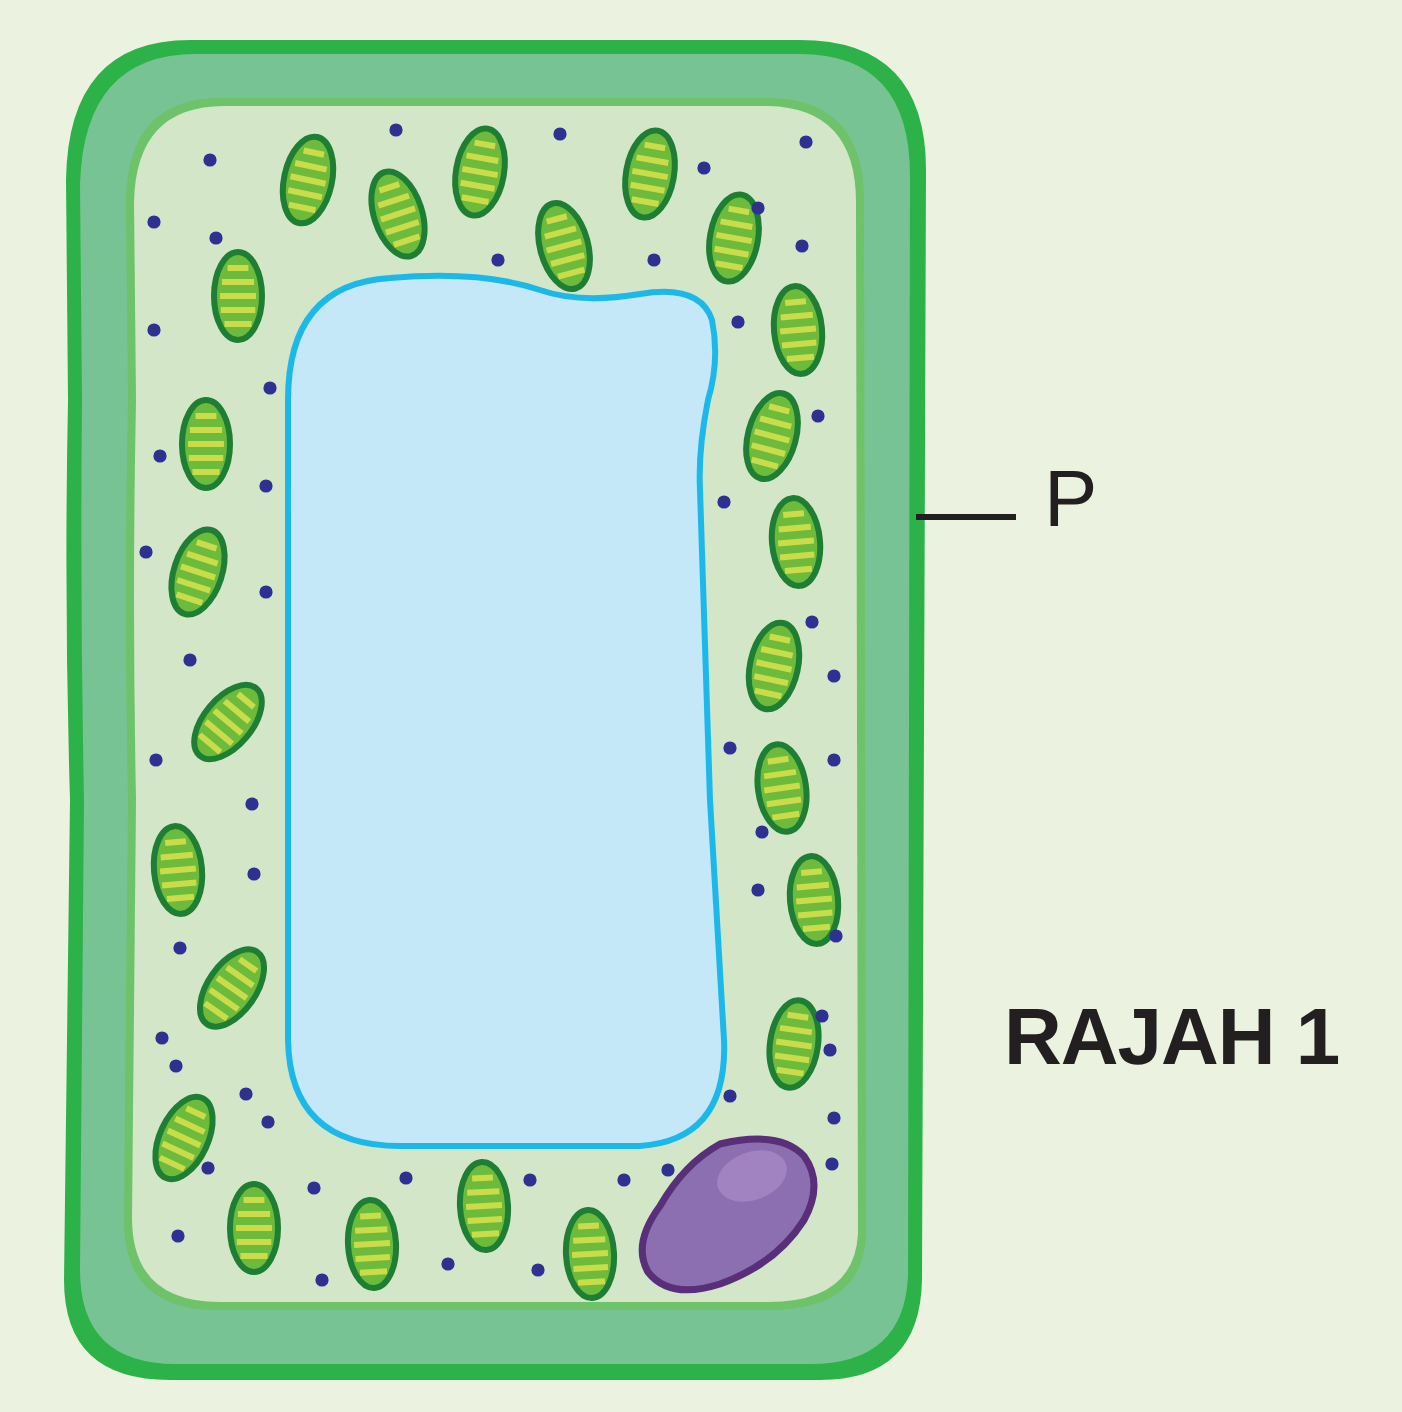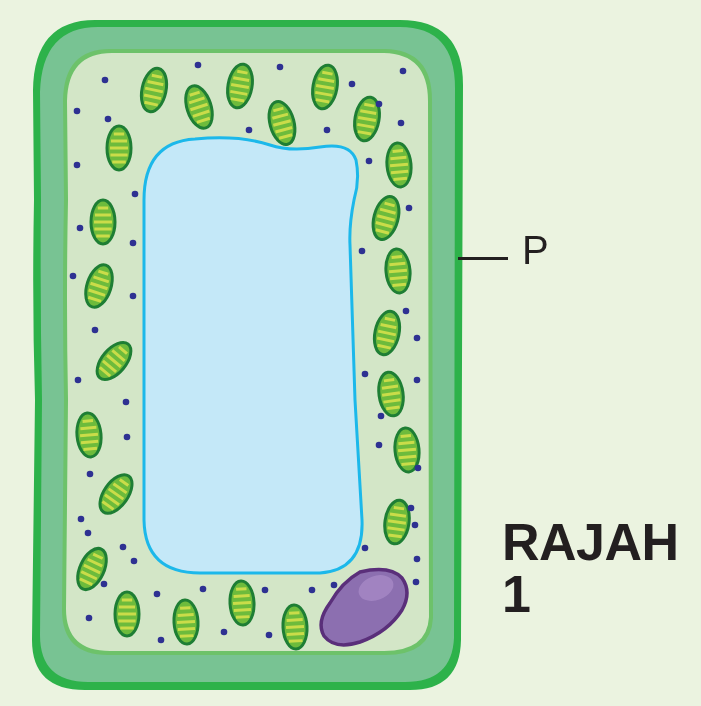--- a/index.html
+++ b/index.html
@@ -14,23 +14,23 @@
       position: absolute; left: 522px; top: 230px;
       font-family: "Liberation Sans", sans-serif;
       font-size: 40px; font-weight: 400; color: #231f20;
       line-height: 1;
     }
     .leader {
       position: absolute; left: 458px; top: 257px;
       width: 50px; height: 3px; background: #231f20;
     }
     .caption {
-      position: absolute; left: 502px; top: 516px;
+      position: absolute; left: 502px; top: 499px;
       font-family: "Liberation Sans", sans-serif;
-      font-size: 52px; font-weight: 700; color: #231f20;
+      font-size: 40px; font-weight: 700; color: #231f20;
       line-height: 1; letter-spacing: -0.5px;
     }
   </style>
 </head>
 <body>
 
 <svg id="stage" width="701" height="706" viewBox="0 0 701 706">
   <defs>
     <pattern id="stripes" width="24" height="6" patternUnits="userSpaceOnUse">
       <rect width="24" height="6" fill="#6dbb3c"></rect>

